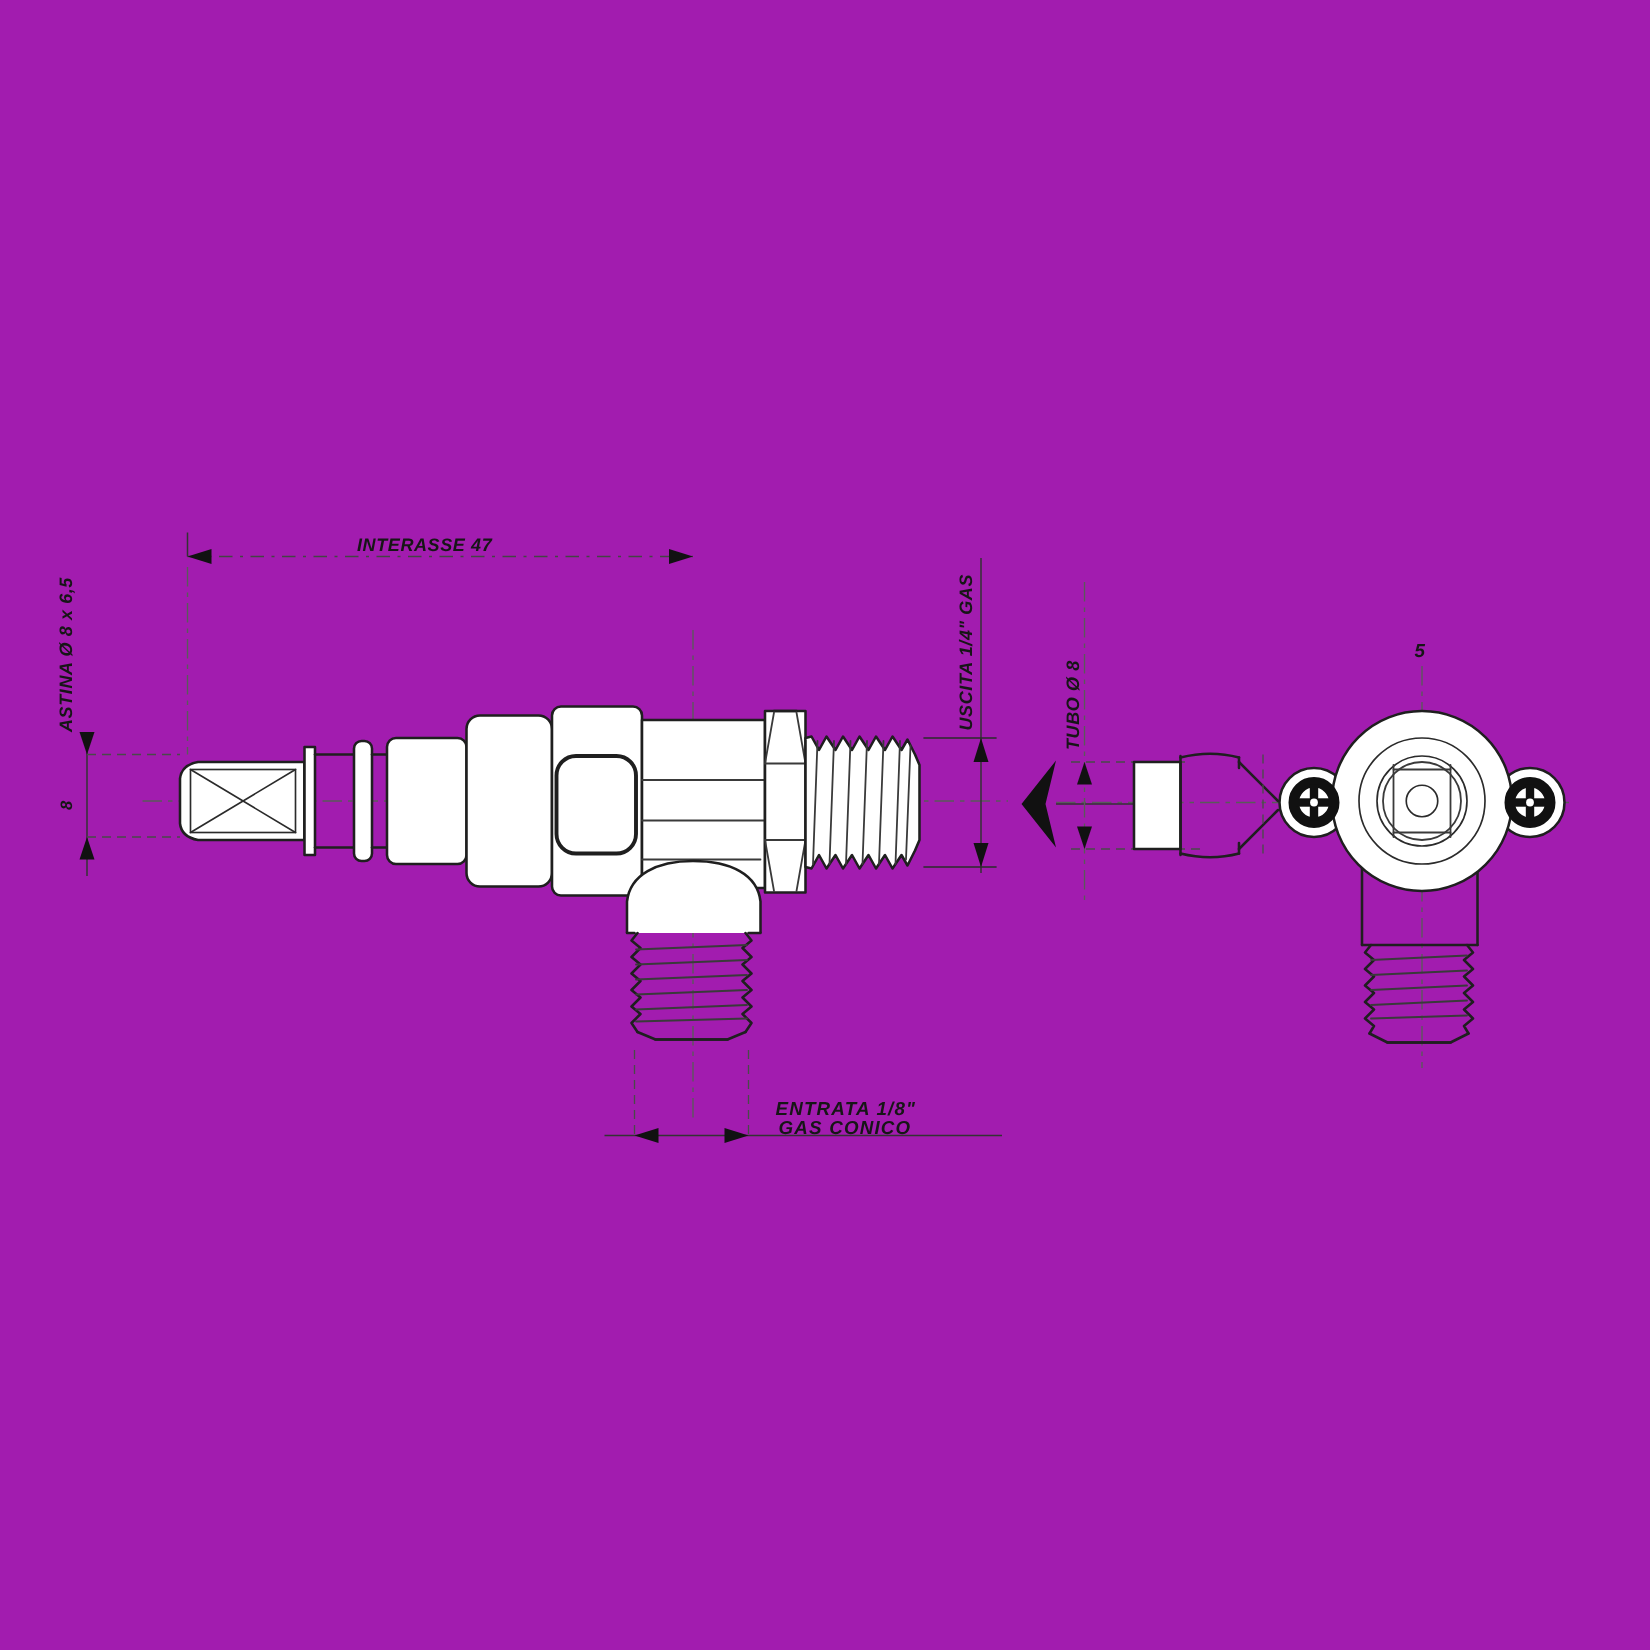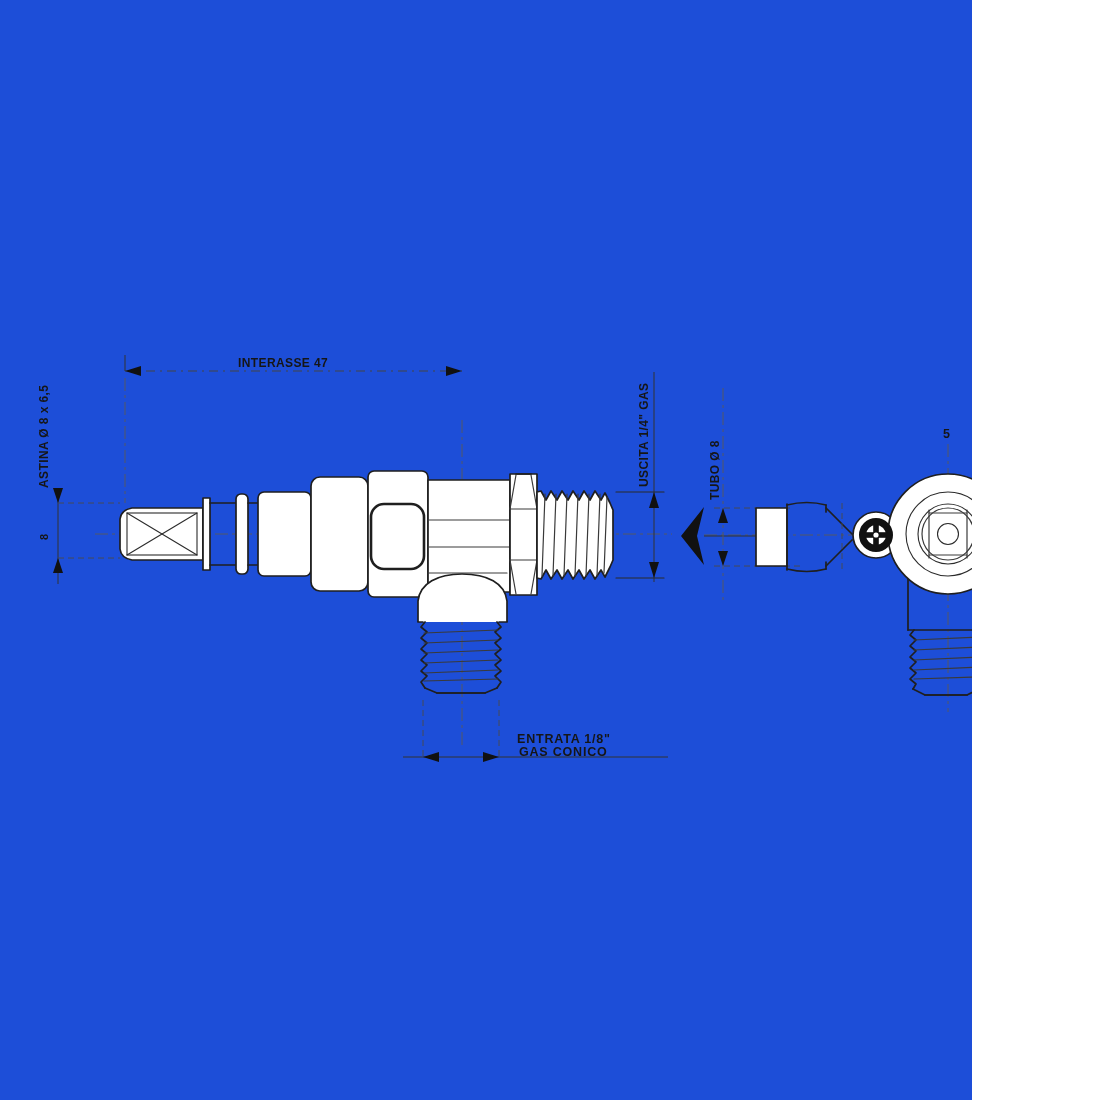--- a/index.html
+++ b/index.html
@@ -1,17 +1,17 @@
 <!DOCTYPE html>
 <html><head>
 <meta charset="utf-8">
 <style>
   html,body{margin:0;padding:0;background:#ffffff;}
-  .stage{position:relative;width:972px;height:1100px;background:#1d4ed8;overflow:hidden;
-         font-family:"Liberation Sans", sans-serif;}
+  .stage{position:relative;width:1100px;height:1100px;background:#a21caf;overflow:hidden;
+         font-family:"Liberation Sans", sans-serif;font-style:italic;}
   svg{position:absolute;left:0;top:0;}
   
   .outline{fill:none;stroke:#1f1f1f;stroke-width:1.7;stroke-linejoin:round;stroke-linecap:round;}
   .outline-f{fill:#ffffff;stroke:#1f1f1f;stroke-width:1.7;stroke-linejoin:round;}
   .thin{fill:none;stroke:#2b2b2b;stroke-width:1.1;stroke-linecap:round;}
   .detail{fill:none;stroke:#3a3a3a;stroke-width:1.2;stroke-linecap:round;}
   .center{fill:none;stroke:#5a5a5a;stroke-width:0.9;stroke-dasharray:13 4 3 4;}
   .dimline{fill:none;stroke:#333;stroke-width:1;}
   .dimdash{fill:none;stroke:#444;stroke-width:1;stroke-dasharray:9 5 2 5;}
   .extdash{fill:none;stroke:#4a4a4a;stroke-width:0.9;stroke-dasharray:6 4;}

